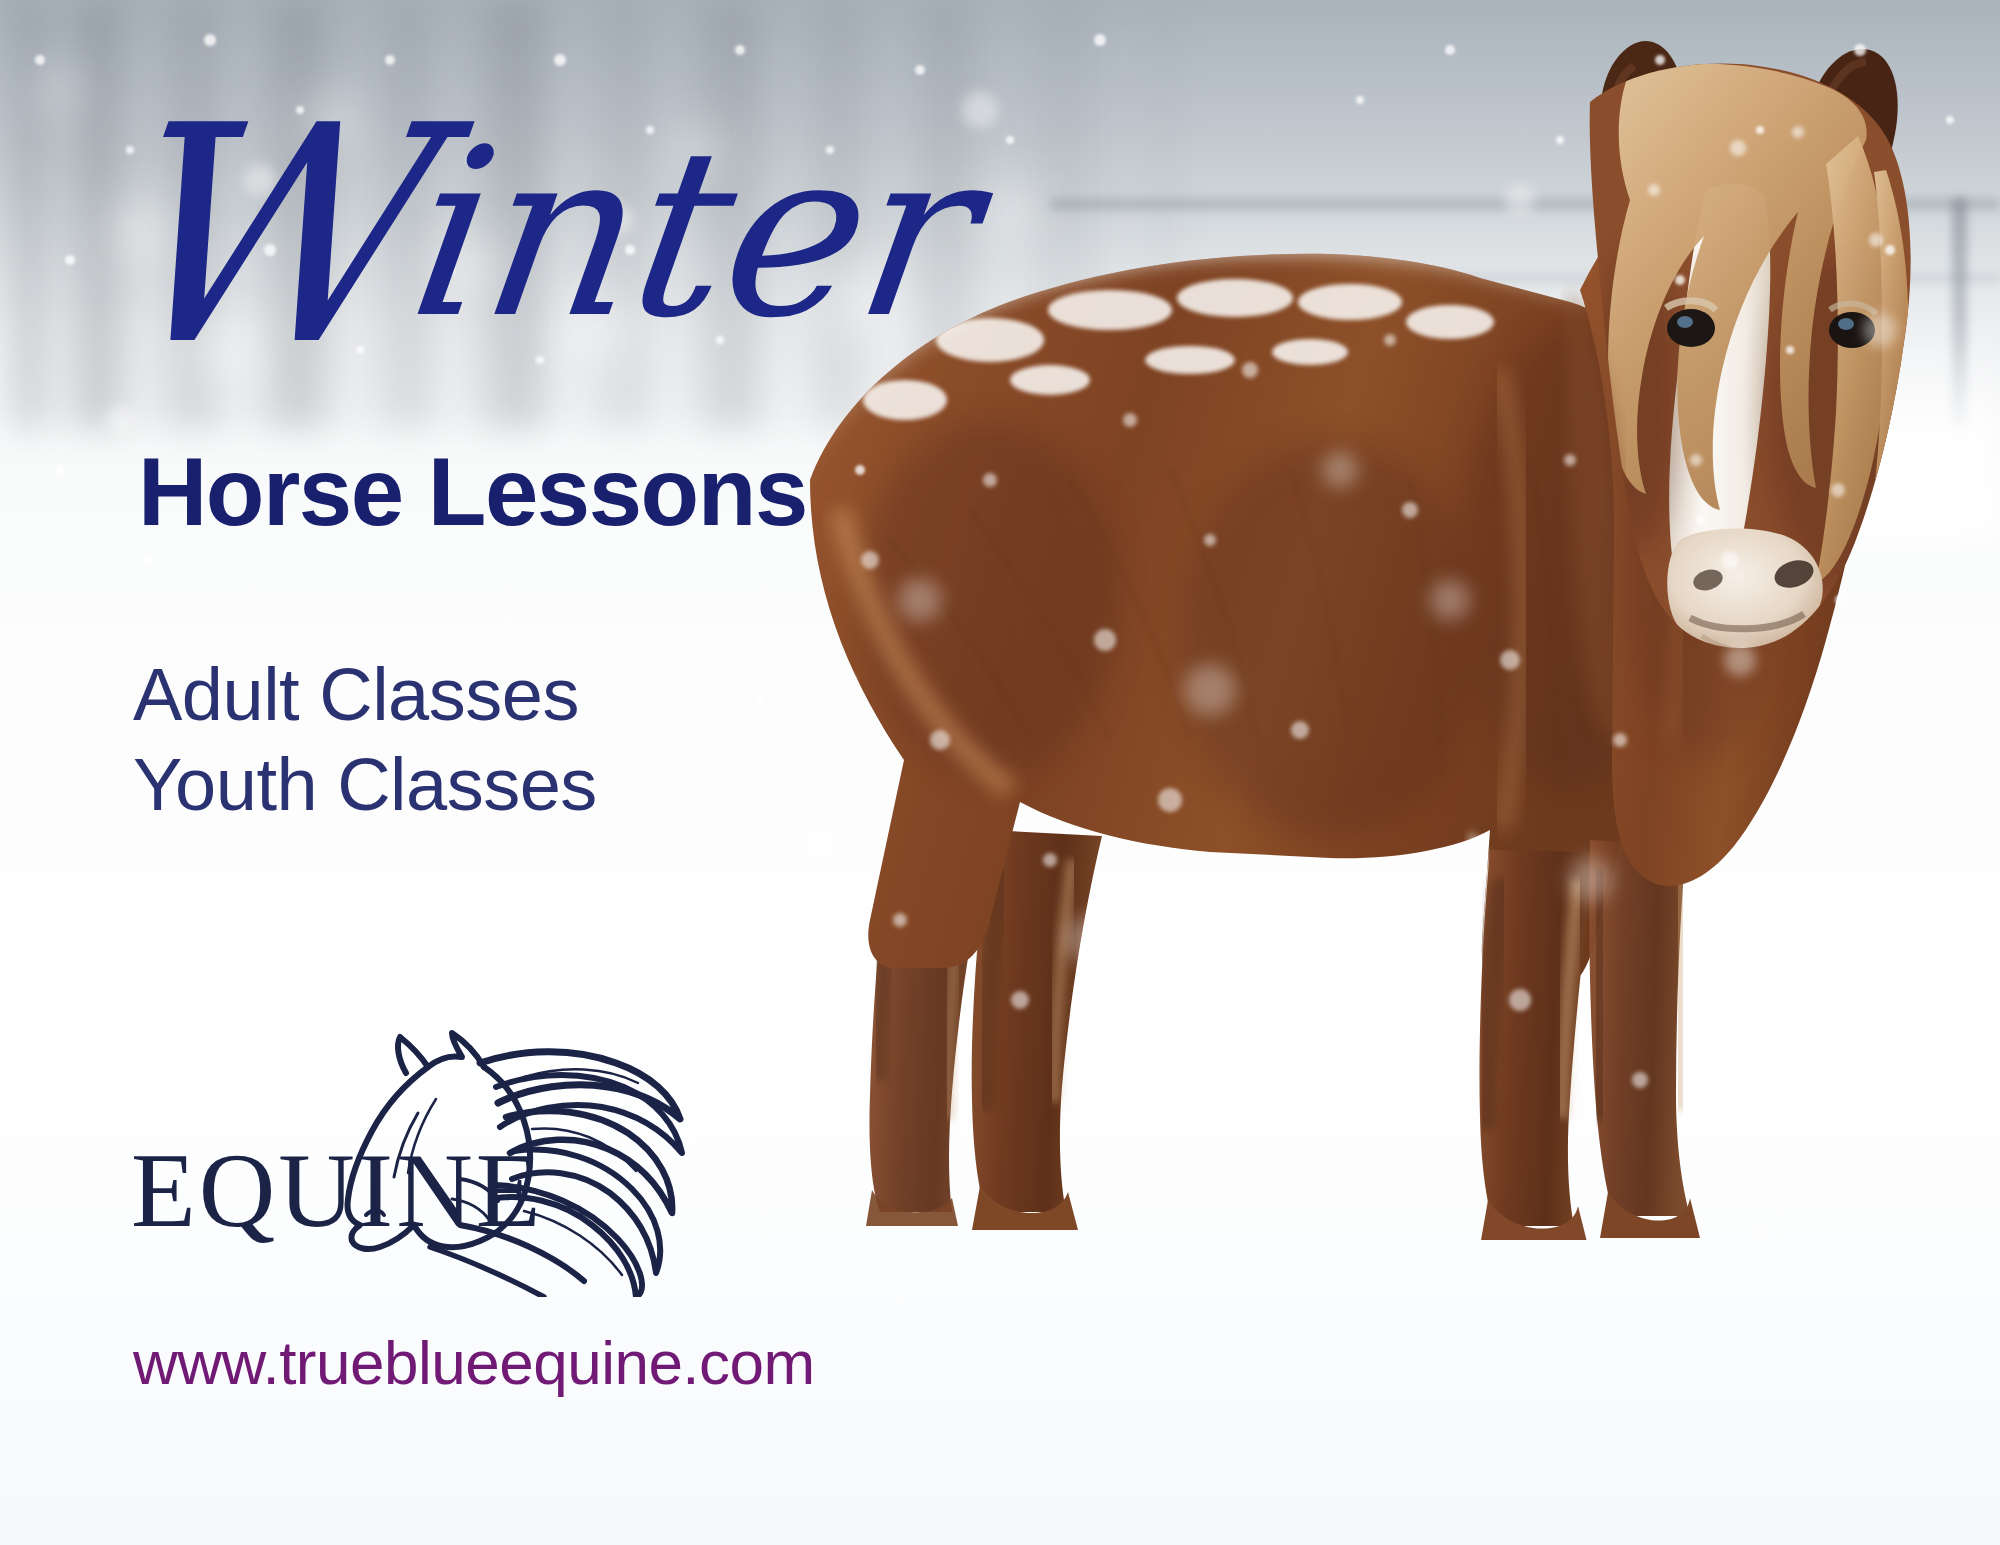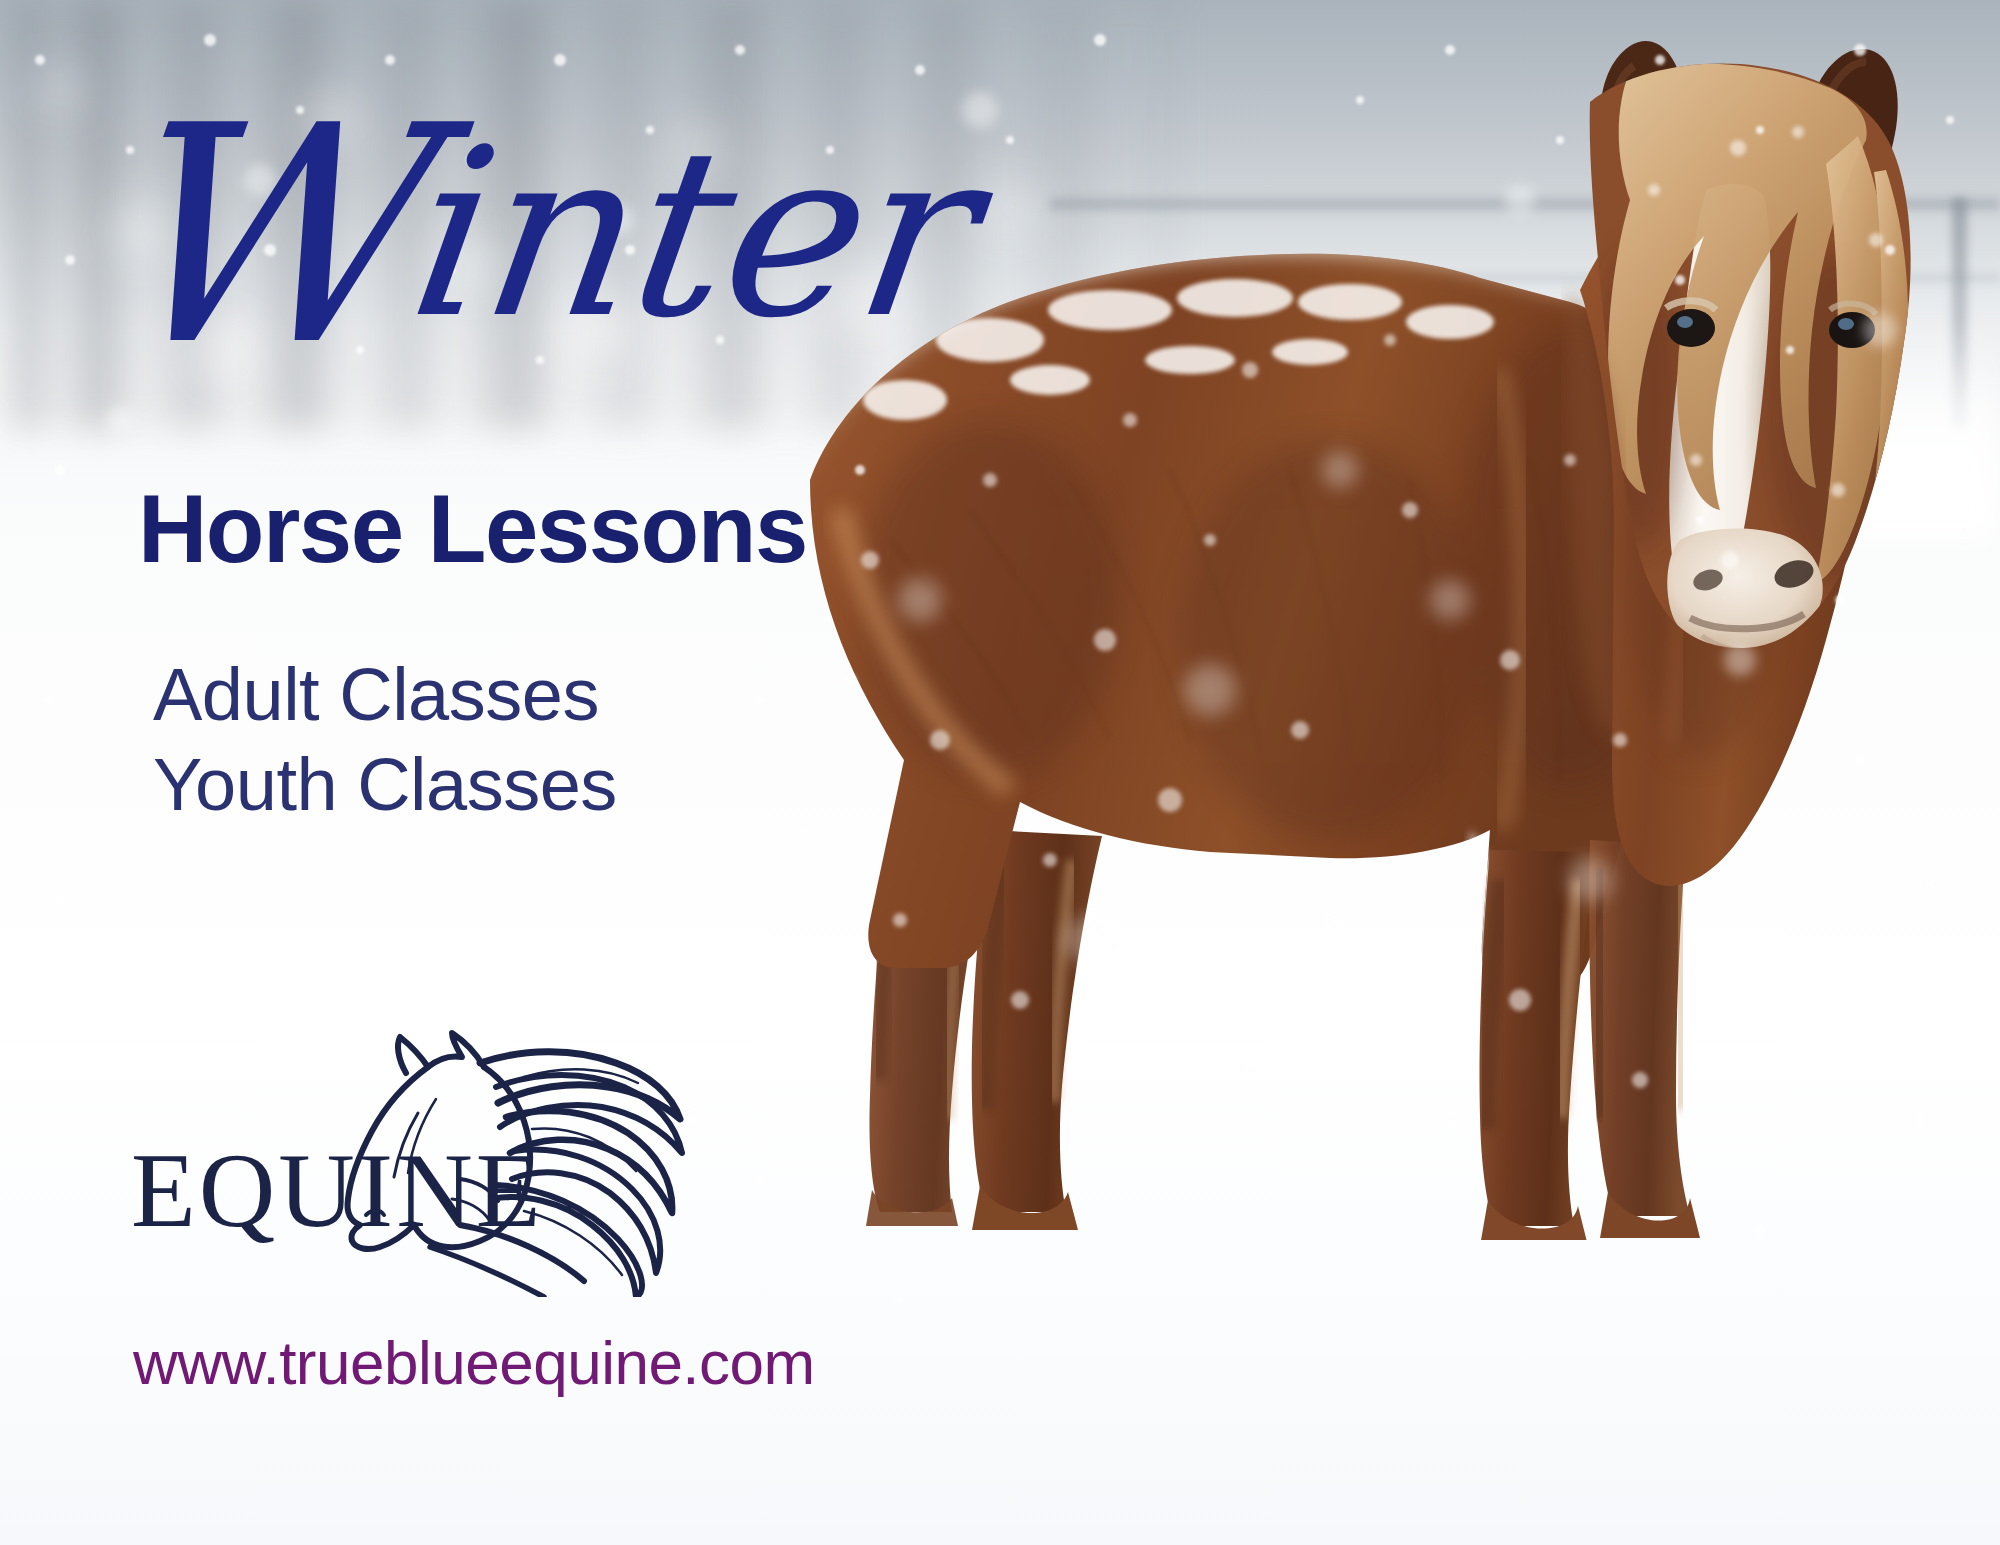--- a/index.html
+++ b/index.html
@@ -190,34 +190,32 @@
     position: absolute;
     left: 138px;
     top: 444px;
     font-family: "Liberation Sans", sans-serif;
     font-weight: 700;
     font-size: 96px;
     line-height: 1;
     color: #19216e;
     letter-spacing: -1.5px;
     white-space: nowrap;
-    margin-top: 37px;
   }
 
   .offerings {
     position: absolute;
     left: 133px;
     top: 650px;
     font-family: "Liberation Sans", sans-serif;
     font-weight: 300;
     font-size: 74px;
     line-height: 1.22;
     color: #2a3271;
     letter-spacing: -0.5px;
-    margin-left: 20px;
   }
   .offerings div { white-space: nowrap; }
 
   
   .logo {
     position: absolute;
     left: 118px;
     top: 1035px;
     width: 560px;
     height: 260px;

